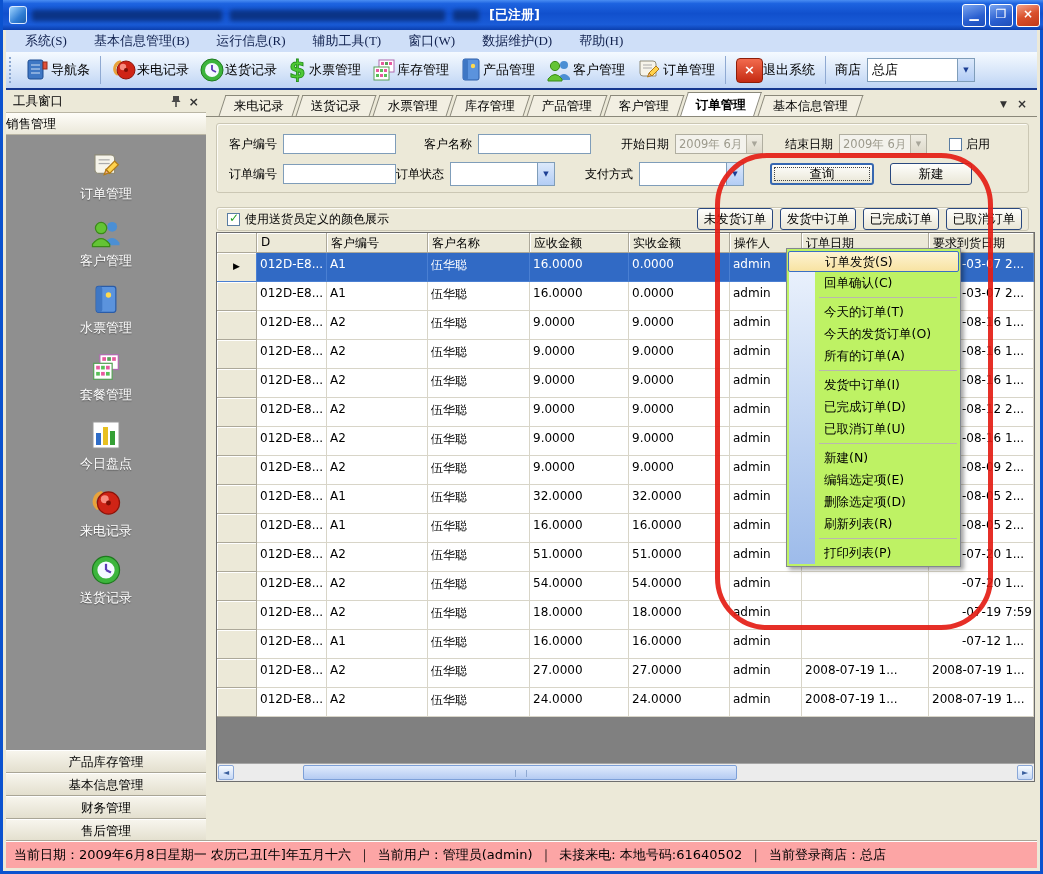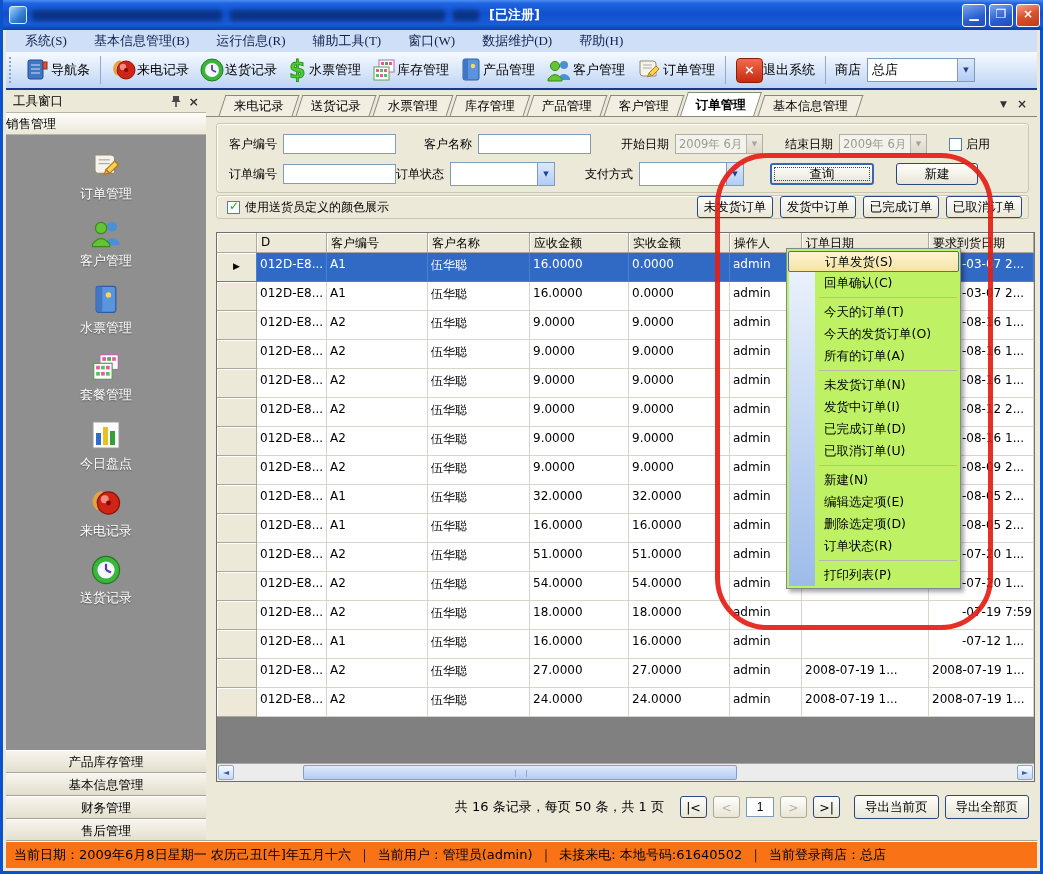--- a/index.html
+++ b/index.html
@@ -67,21 +67,21 @@
   .tab.active{background:#fff;font-weight:bold;height:23px;line-height:23px;position:relative;z-index:2;}
   .tabctrl{position:absolute;right:10px;top:7px;display:flex;gap:10px;color:#333;font-weight:bold;}
   .tabctrl .g{font-size:9px;line-height:14px;}
 
   .panel{position:absolute;top:27px;left:0;right:0;bottom:0;}
 
   
   .fbox{position:absolute;left:10px;right:8px;border:1px solid #cbc7b4;border-radius:3px;
     box-shadow:inset 1px 1px 0 #fdfcf7;box-sizing:border-box;}
   .fbox1{top:6px;height:70px;}
-  .fbox2{top:78px;height:24px;display:flex;align-items:center;}
+  .fbox2{top:90px;height:24px;display:flex;align-items:center;}
   .frow{position:absolute;left:0;right:0;height:22px;display:flex;align-items:center;}
   .frow.r1{top:9px}.frow.r2{top:39px}
   .flabel{white-space:nowrap;}
   .tinput{width:105px;height:18px;border:1px solid #7f9db9;background:#fff;margin:0;padding:0 3px;font-size:12px;}
   .datecombo{display:flex;align-items:center;width:88px;height:20px;border:1px solid #b0aea0;background:#f3f2ec;
     color:#9c9a8c;box-sizing:border-box;font-size:11.5px;}
   .datecombo .val{flex:1;padding-left:3px;white-space:nowrap;overflow:hidden;}
   .datecombo .arr{width:15px;height:100%;display:flex;align-items:center;justify-content:center;font-size:7px;color:#a8a69a;
     background:linear-gradient(180deg,#efede3,#ddd9ca);border-left:1px solid #b8b5a6;}
   .scombo{width:105px;}
@@ -124,21 +124,21 @@
   
   .pagerow{position:absolute;left:10px;right:8px;bottom:20px;height:30px;display:flex;align-items:center;
     justify-content:flex-end;gap:6px;font-size:13px;}
   .pagerow .summary{margin-right:10px;}
   .pg{width:27px;height:22px;}
   .pg.dis{border-color:#a8a89a;color:#b5b2a3;}
   .pageinput{width:26px;height:18px;border:1px solid #7f9db9;text-align:center;font-size:12px;padding:0;}
   .exp{padding:0 10px;height:24px;}
 
   
-  .statusbar{position:absolute;left:3px;right:3px;bottom:3px;height:26px;background:#f97316;
+  .statusbar{position:absolute;left:3px;right:3px;bottom:3px;height:26px;background:#fca5a5;
     border-top:1px solid #fff;box-shadow:0 -1px 0 #a9a596;display:flex;align-items:center;
     padding:0 8px;gap:7px;font-size:13px;white-space:nowrap;overflow:hidden;}
 
   
   .ctxmenu{position:absolute;left:783px;top:248px;width:175px;background:#bef264;border:1px solid #828790;
     box-shadow:3px 3px 4px rgba(0,0,0,.35);z-index:50;padding:2px 0;box-sizing:border-box;}
   .ctxmenu::before{content:"";position:absolute;left:2px;top:2px;bottom:2px;width:26px;
     background:linear-gradient(180deg,#eef4fd,#9dbbea);}
   .mi{position:relative;height:22px;line-height:22px;padding-left:37px;font-size:12.5px;white-space:nowrap;}
   .mi.hl{background:linear-gradient(180deg,#fdf3d2,#f8e3a2);border:1px solid #3a6fc4;border-radius:2px;
@@ -416,21 +416,21 @@
           <span class="combo scombo" style="margin-left:6px">
             <span class="val"></span>
             <span class="arr">▼</span>
           </span>
           <span class="flabel" style="margin-left:30px">支付方式</span>
           <span class="combo scombo" style="margin-left:6px">
             <span class="val"></span>
             <span class="arr">▼</span>
           </span>
           <span class="btn query" style="margin-left:26px;width:104px">查询</span>
-          <span class="btn" style="margin-left:22px;width:82px">新建</span>
+          <span class="btn" style="margin-left:16px;width:82px">新建</span>
         </div>
       </div>
 
       <div class="fbox fbox2">
         <span class="cb checked" style="margin-left:10px"></span>
         <span class="flabel" style="margin-left:5px">使用送货员定义的颜色展示</span>
         <span class="statusbtns">
           <span class="btn">未发货订单</span>
           <span class="btn">发货中订单</span>
           <span class="btn">已完成订单</span>
@@ -644,30 +644,20 @@
               <div class="cell c8">2008-07-19 1...</div>
             </div>
           </div>
         <div class="hscroll">
           <span class="hs-arrow left">◄</span>
           <span class="hs-thumb"></span>
           <span class="hs-arrow right">►</span>
         </div>
       </div>
 
-      <div class="pagerow">
-        <span class="summary">共 16 条记录，每页 50 条，共 1 页</span>
-        <span class="btn pg">|&lt;</span>
-        <span class="btn pg dis">&lt;</span>
-        <input class="pageinput" value="1" style="">
-        <span class="btn pg dis">&gt;</span>
-        <span class="btn pg">&gt;|</span>
-        <span class="btn exp" style="margin-left:8px">导出当前页</span>
-        <span class="btn exp">导出全部页</span>
-      </div>
     </div>
   </div>
 
   <div class="statusbar">
     <span>当前日期：2009年6月8日星期一 农历己丑[牛]年五月十六</span>
     <span>｜</span>
     <span>当前用户：管理员(admin)</span>
     <span>｜</span>
     <span>未接来电: 本地号码:61640502</span>
     <span>｜</span>
@@ -675,27 +665,26 @@
   </div>
 
   <div class="ctxmenu">
     <div class="mi hl">订单发货(S)</div>
     <div class="mi">回单确认(C)</div>
     <div class="msep"></div>
     <div class="mi">今天的订单(T)</div>
     <div class="mi">今天的发货订单(O)</div>
     <div class="mi">所有的订单(A)</div>
     <div class="msep"></div>
-    <div class="mi">未发货订单(N)</div>
     <div class="mi">发货中订单(I)</div>
     <div class="mi">已完成订单(D)</div>
     <div class="mi">已取消订单(U)</div>
     <div class="msep"></div>
     <div class="mi">新建(N)</div>
     <div class="mi">编辑选定项(E)</div>
     <div class="mi">删除选定项(D)</div>
-    <div class="mi">订单状态(R)</div>
+    <div class="mi">刷新列表(R)</div>
     <div class="msep"></div>
     <div class="mi">打印列表(P)</div>
   </div>
 
   <div class="red-annot"></div>
 </div>
 
 </body></html>

